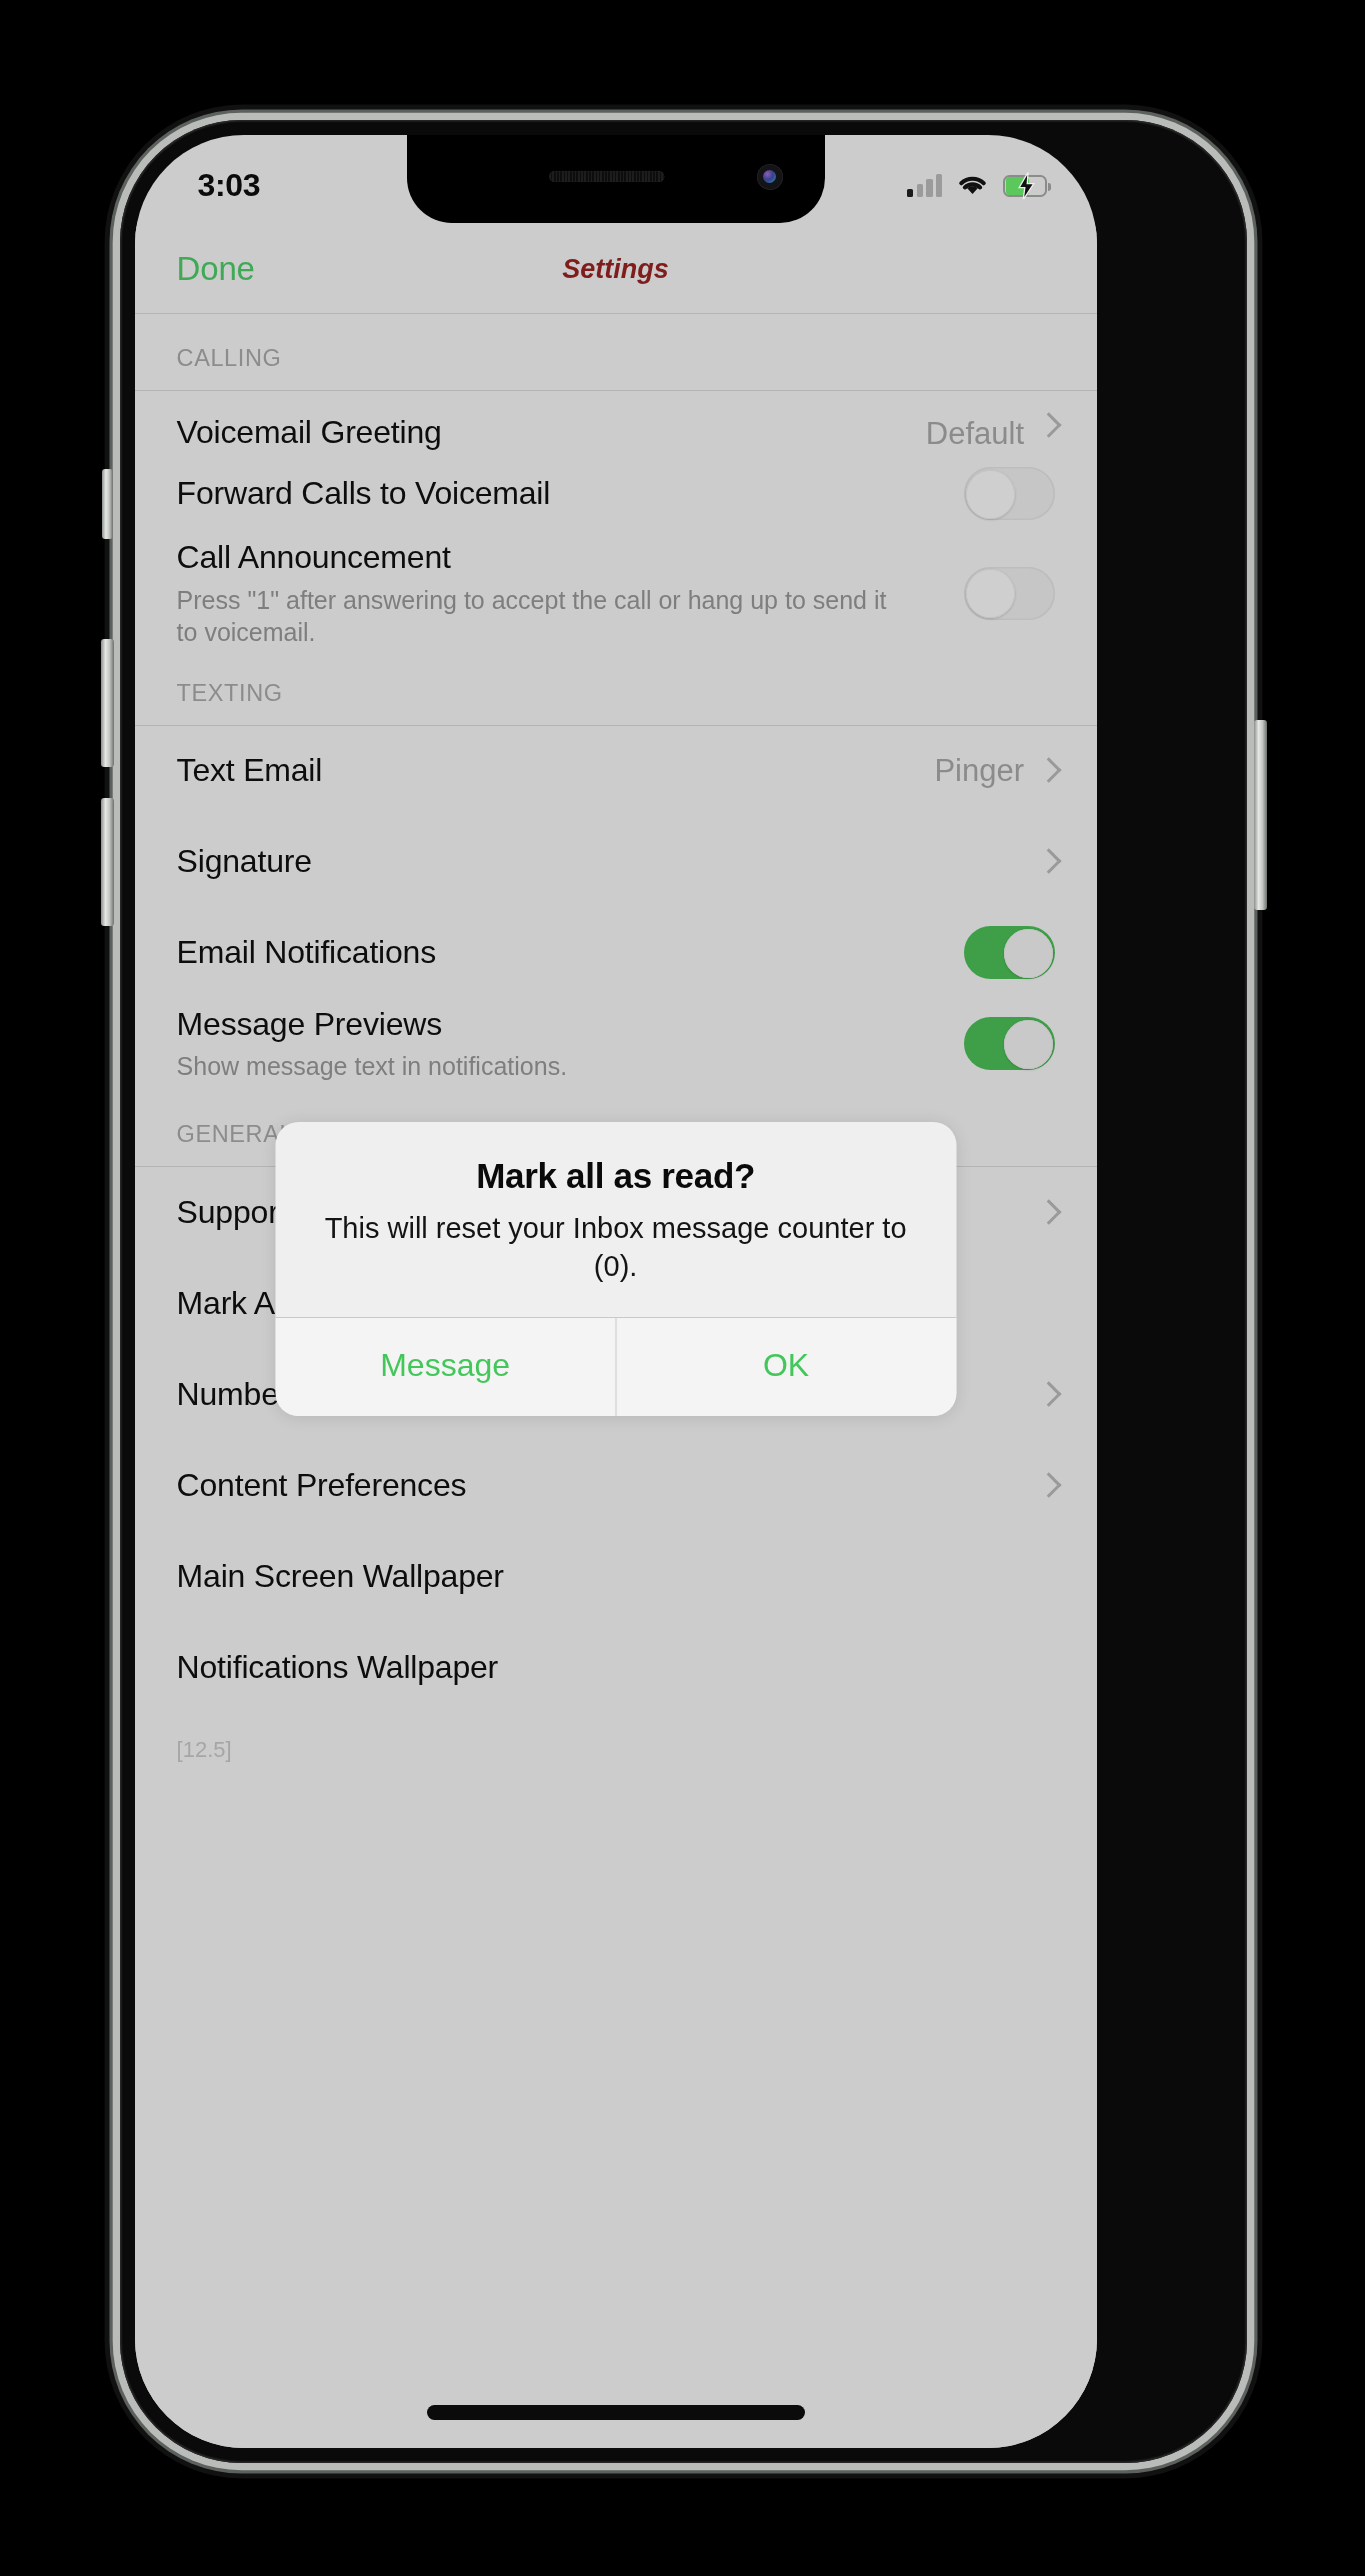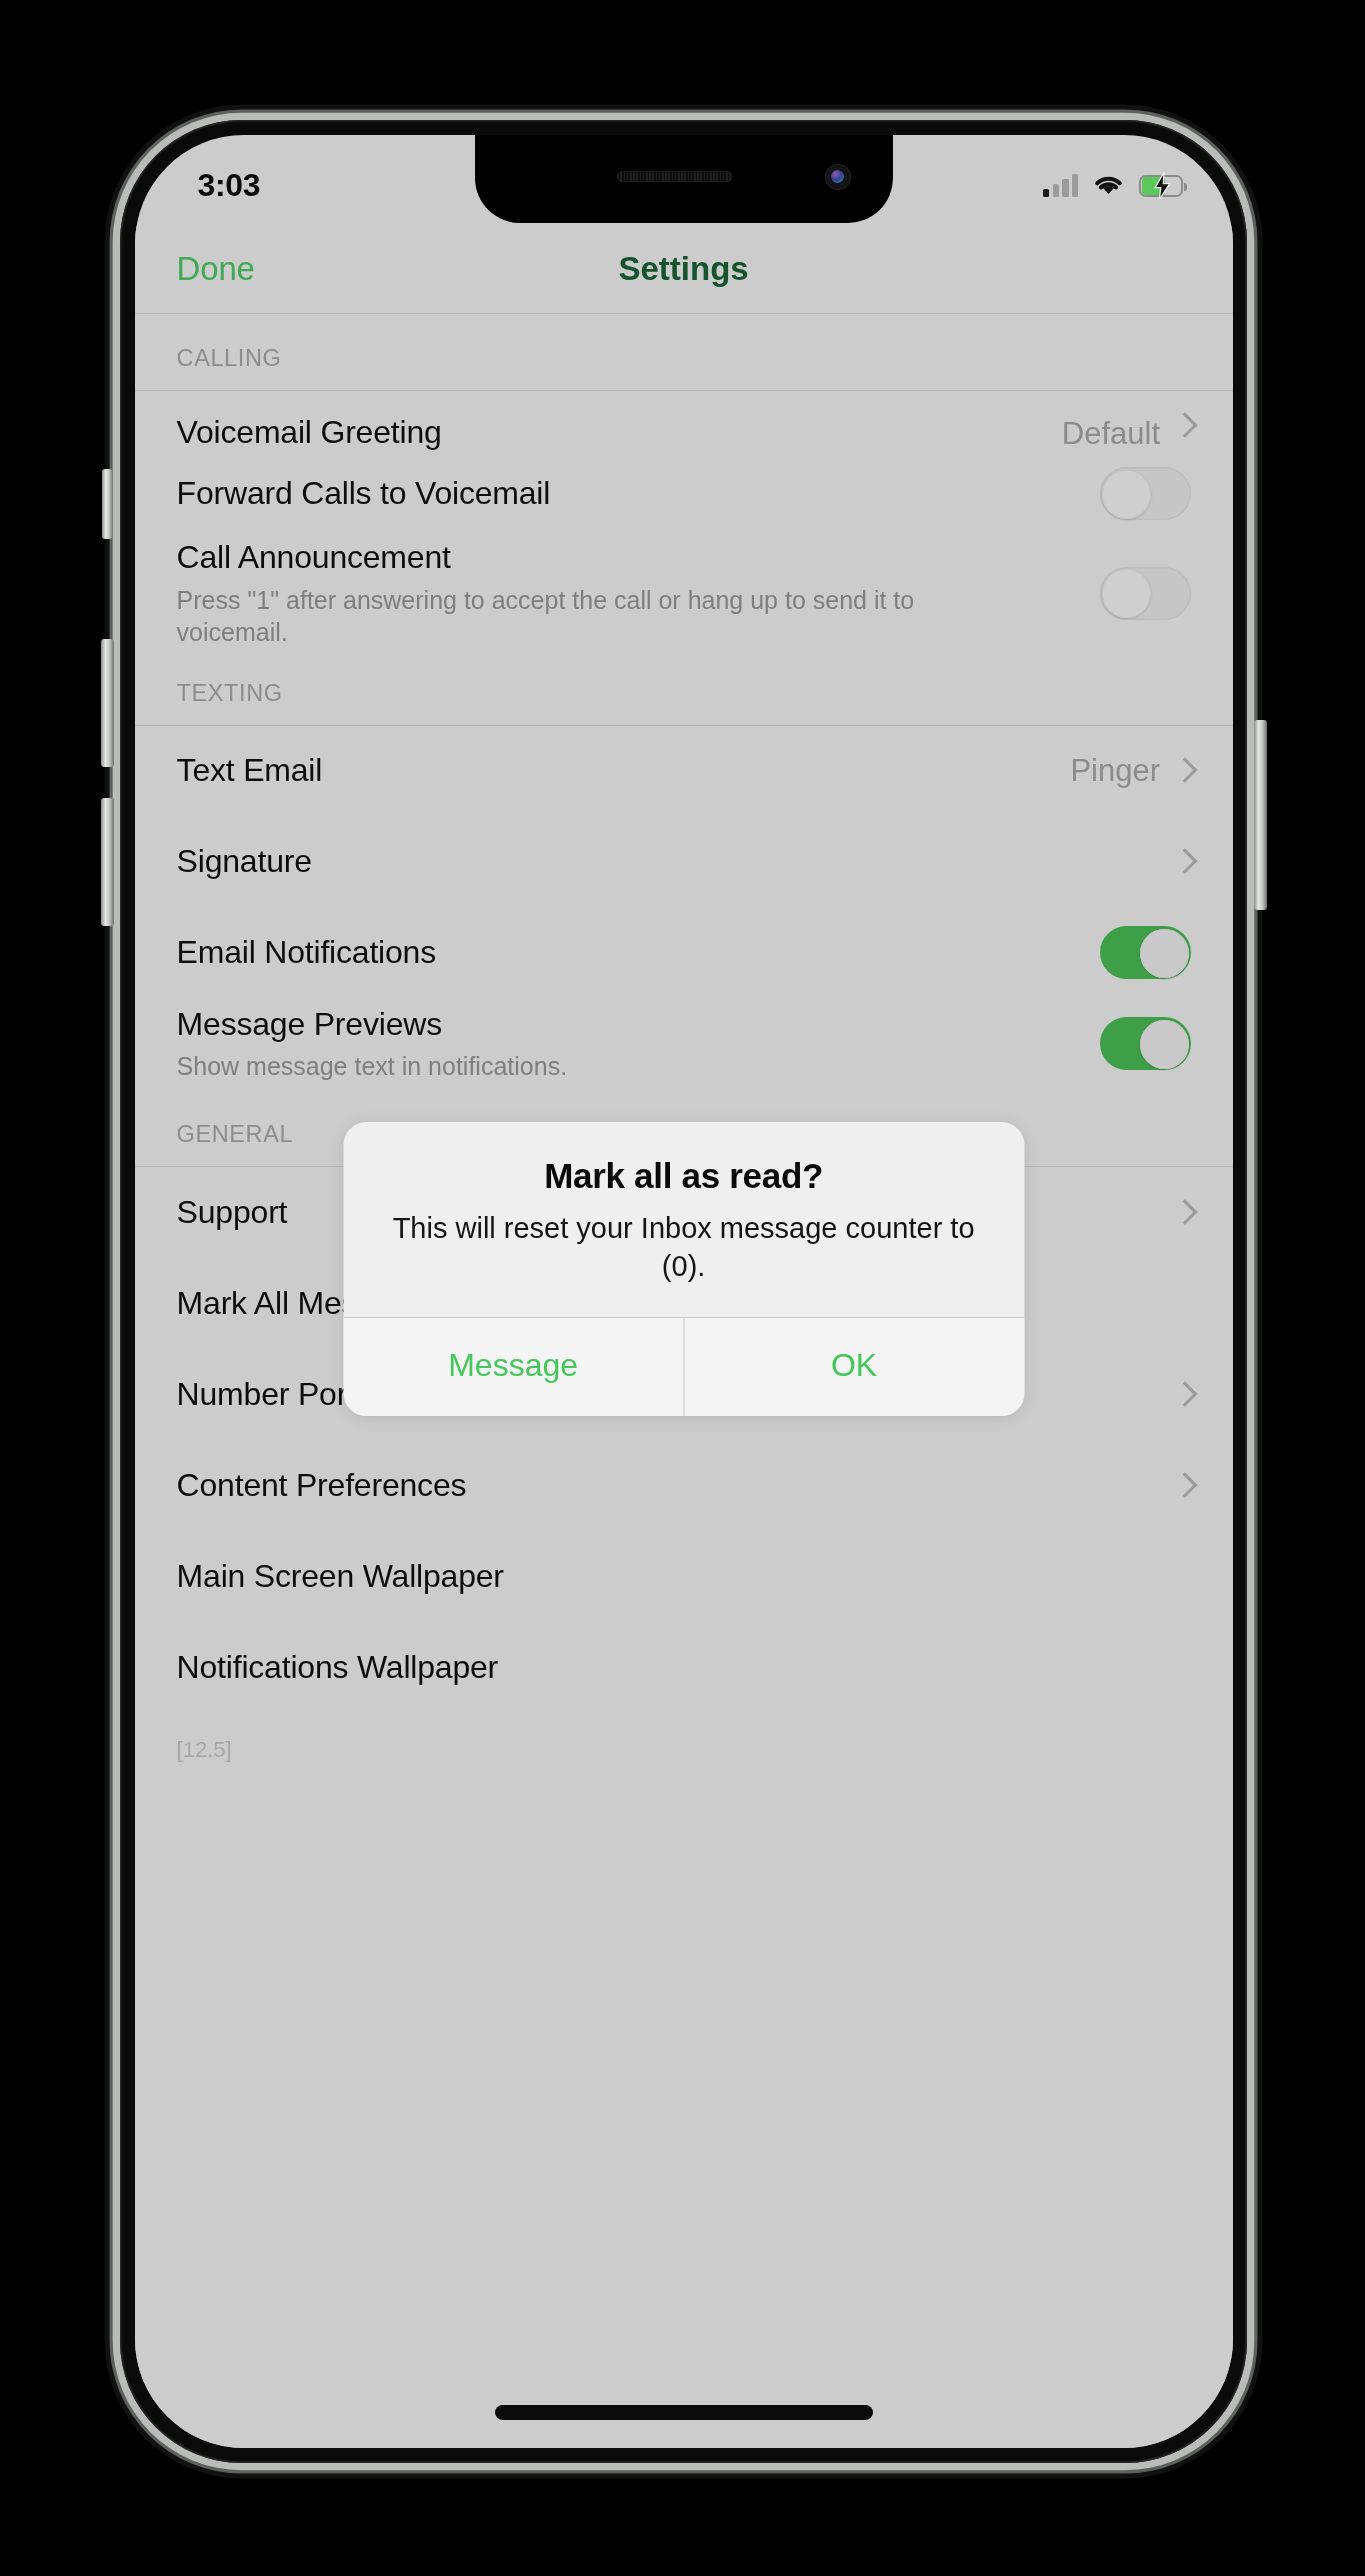--- a/index.html
+++ b/index.html
@@ -43,21 +43,21 @@
   .btn-silent { left: -18px; top: 349px;  width: 11.3px; height: 70px; }
   .btn-volup  { left: -19.5px; top: 519px;  width: 13px; height: 128px; }
   .btn-voldn  { left: -19.5px; top: 678px;  width: 13px; height: 128px; }
   .btn-power  { right: -19.5px; top: 600px; width: 13px; height: 190px; }
 
   
   .screen {
     position: absolute;
     left: 14.6px;
     top: 14.6px;
-    width: 1098px;
+    width: 962px;
     height: 2313px;
     border-radius: 109px;
     background: #cccccc;
     overflow: hidden;
   }
 
   
   .notch {
     position: absolute;
     left: 50%;
@@ -192,24 +192,25 @@
   }
   .nav-done {
     font-size: 33px;
     color: #3fa955;
     letter-spacing: -0.2px;
   }
   .nav-title {
     position: absolute;
     left: 0; right: 0;
     text-align: center;
-    font-size: 33px;
+    font-size: 27px;
     font-weight: 700;
-    color: #14532d;
+    color: #7f1d1d;
     pointer-events: none;
+    font-style: italic;
   }
 
   
   .content {
     position: absolute;
     top: 178px; left: 0;
     width: 100%;
     bottom: 0;
     background: #cccccc;
     overflow: hidden;

